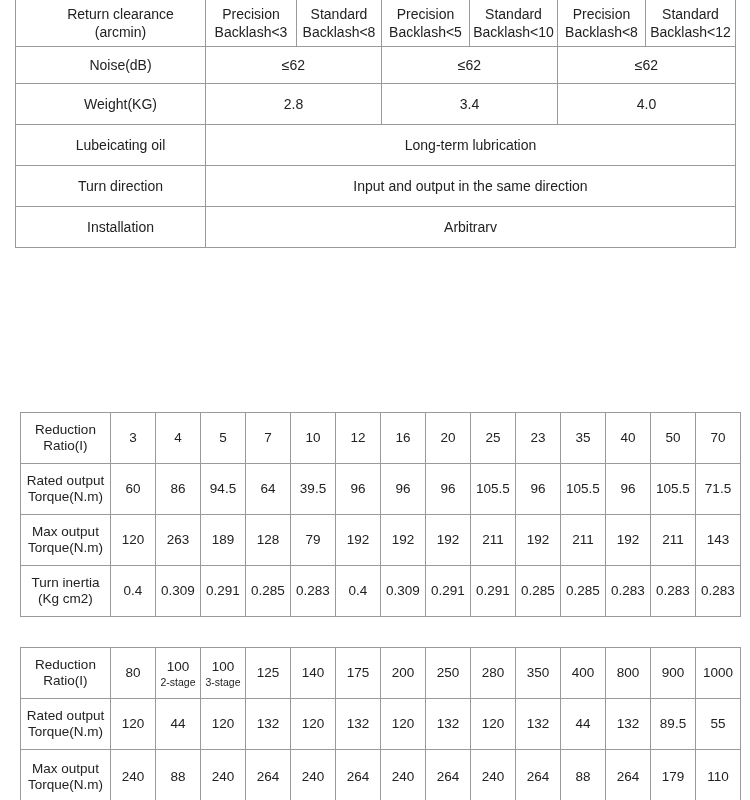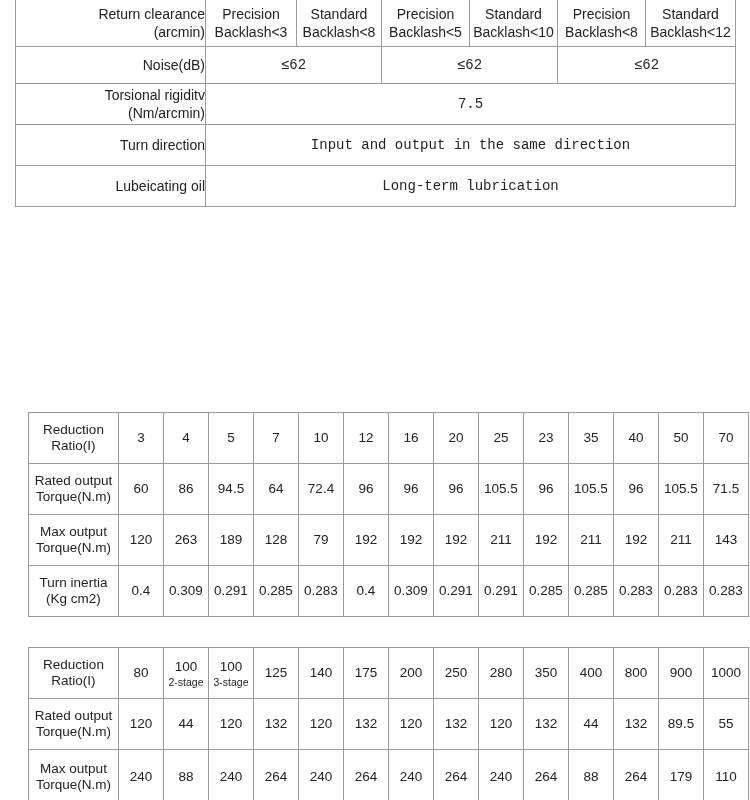--- a/index.html
+++ b/index.html
@@ -5,25 +5,25 @@
     html, body { margin: 0; padding: 0; background: #ffffff; }
     body {
       width: 750px; height: 800px; overflow: hidden; position: relative;
       font-family: "Liberation Sans", "DejaVu Sans", sans-serif;
       color: #222222;
     }
     table { border-collapse: collapse; position: absolute; table-layout: fixed; }
     td { border: 1px solid #9a9a9a; padding: 0; font-size: 14px; line-height: 18px; }
     
     #spec { left: 15px; top: -2px; width: 720px; }
-    #spec td.lbl { text-align: right; padding-left: 20px; }
-    #spec td.val { text-align: center; font-family: Liberation Mono, monospace; }
+    #spec td.lbl { text-align: center; padding-left: 20px; }
+    #spec td.val { text-align: center; }
     #spec td.hdr { text-align: center; font-size: 14px; line-height: 18px; }
     
-    .ratio { left: 28px; width: 720px; }
+    .ratio { left: 20px; width: 720px; }
     #ratio1 { top: 412px; }
     #ratio2 { top: 647px; }
     .ratio td { text-align: center; font-size: 13.5px; }
     .ratio td.lbl { font-size: 13.5px; line-height: 16px; }
     .sub { display: block; font-size: 10.5px; line-height: 12px; }
   </style>
 </head>
 <body>
 
 <table id="spec">
@@ -49,33 +49,36 @@
     <td class="hdr"><span>Precision</span><br><span>Backlash&lt;8</span></td>
     <td class="hdr"><span>Standard</span><br><span>Backlash&lt;12</span></td>
   </tr>
   <tr style="height:37px">
     <td class="lbl">Noise(dB)</td>
     <td class="val" colspan="2">≤62</td>
     <td class="val" colspan="2">≤62</td>
     <td class="val" colspan="2">≤62</td>
   </tr>
   <tr style="height:41px">
-    <td class="lbl">
-      <span>Torsional rigiditv</span><br>
-      <span>(Nm/arcmin)</span>
-    </td>
-    <td class="val" colspan="6">7.5</td>
+    <td class="lbl">Weight(KG)</td>
+    <td class="val" colspan="2">2.8</td>
+    <td class="val" colspan="2">3.4</td>
+    <td class="val" colspan="2">4.0</td>
+  </tr>
+  <tr style="height:41px">
+    <td class="lbl">Lubeicating oil</td>
+    <td class="val" colspan="6">Long-term lubrication</td>
   </tr>
   <tr style="height:41px">
     <td class="lbl">Turn direction</td>
     <td class="val" colspan="6">Input and output in the same direction</td>
   </tr>
   <tr style="height:41px">
-    <td class="lbl">Lubeicating oil</td>
-    <td class="val" colspan="6">Long-term lubrication</td>
+    <td class="lbl">Installation</td>
+    <td class="val" colspan="6">Arbitrarv</td>
   </tr>
 </tbody>
   </table>
 
 <table id="ratio1" class="ratio">
   <colgroup>
     <col style="width:90px">
       <col span="14" style="width:45px">
   </colgroup>
   <tbody>
@@ -95,21 +98,21 @@
         <td><span>40</span></td>
         <td><span>50</span></td>
         <td><span>70</span></td>
       </tr>
   <tr style="height:51px">
     <td class="lbl"><span>Rated output</span><br><span>Torque(N.m)</span></td>
   <td><span>60</span></td>
         <td><span>86</span></td>
         <td><span>94.5</span></td>
         <td><span>64</span></td>
-        <td><span>72.4</span></td>
+        <td><span>39.5</span></td>
         <td><span>96</span></td>
         <td><span>96</span></td>
         <td><span>96</span></td>
         <td><span>105.5</span></td>
         <td><span>96</span></td>
         <td><span>105.5</span></td>
         <td><span>96</span></td>
         <td><span>105.5</span></td>
         <td><span>71.5</span></td>
       </tr>

